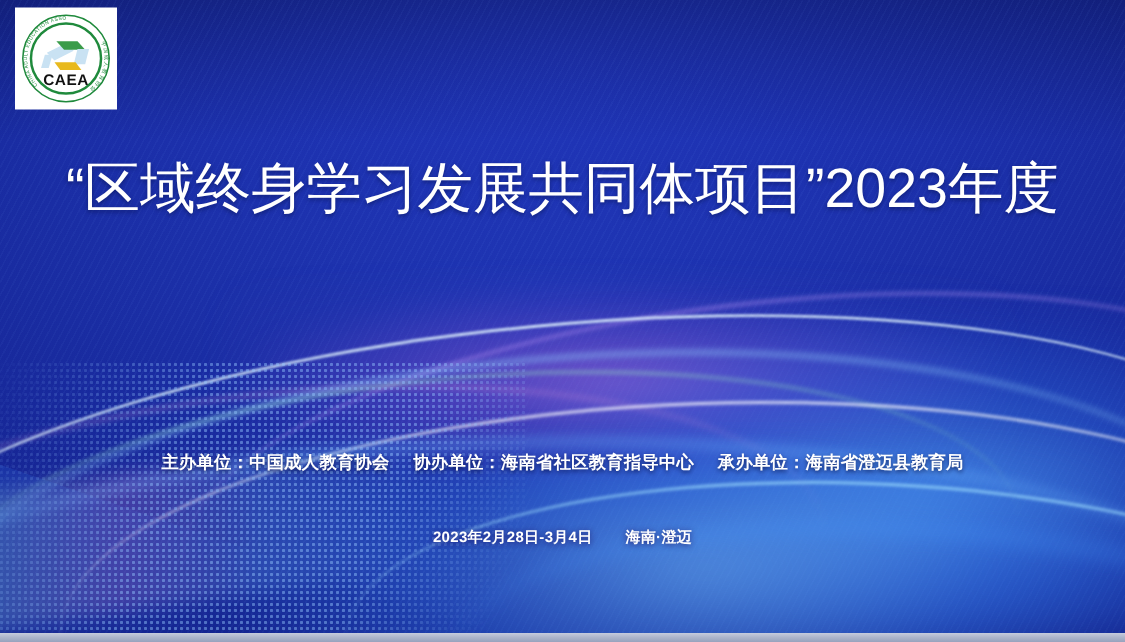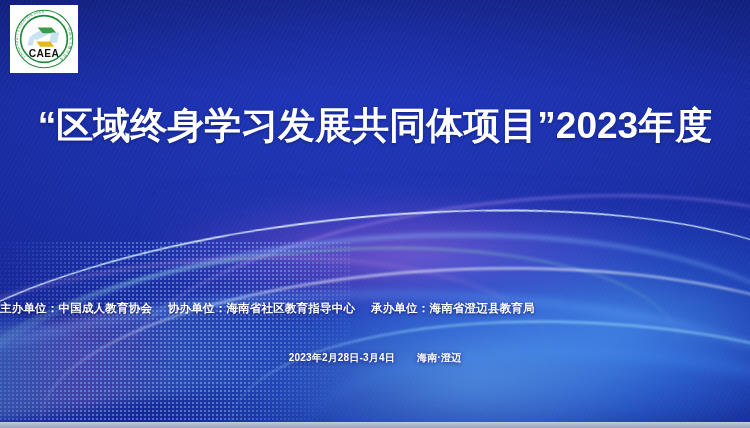--- a/index.html
+++ b/index.html
@@ -245,33 +245,34 @@
   
   .title-wrap {
     position: absolute;
     left: 0;
     right: 0;
     top: 103px;
     text-align: center;
   }
   .title-line {
     color: #ffffff;
-    font-weight: bold;
+    font-weight: normal;
     font-size: 37px;
     line-height: 45px;
     letter-spacing: 0px;
     white-space: nowrap;
     text-shadow: 0 1px 3px rgba(5,15,70,0.5);
   }
 
   .orgs {
     position: absolute;
     left: 0;
     right: 0;
     top: 301px;
+    text-align: center;
     color: #ffffff;
     font-weight: bold;
     font-size: 11.5px;
     letter-spacing: .2px;
     white-space: nowrap;
     text-shadow: 0 1px 3px rgba(5,15,70,0.75);
   }
   .orgs .gap { display: inline-block; width: 9px; }
 
   .datebar {

